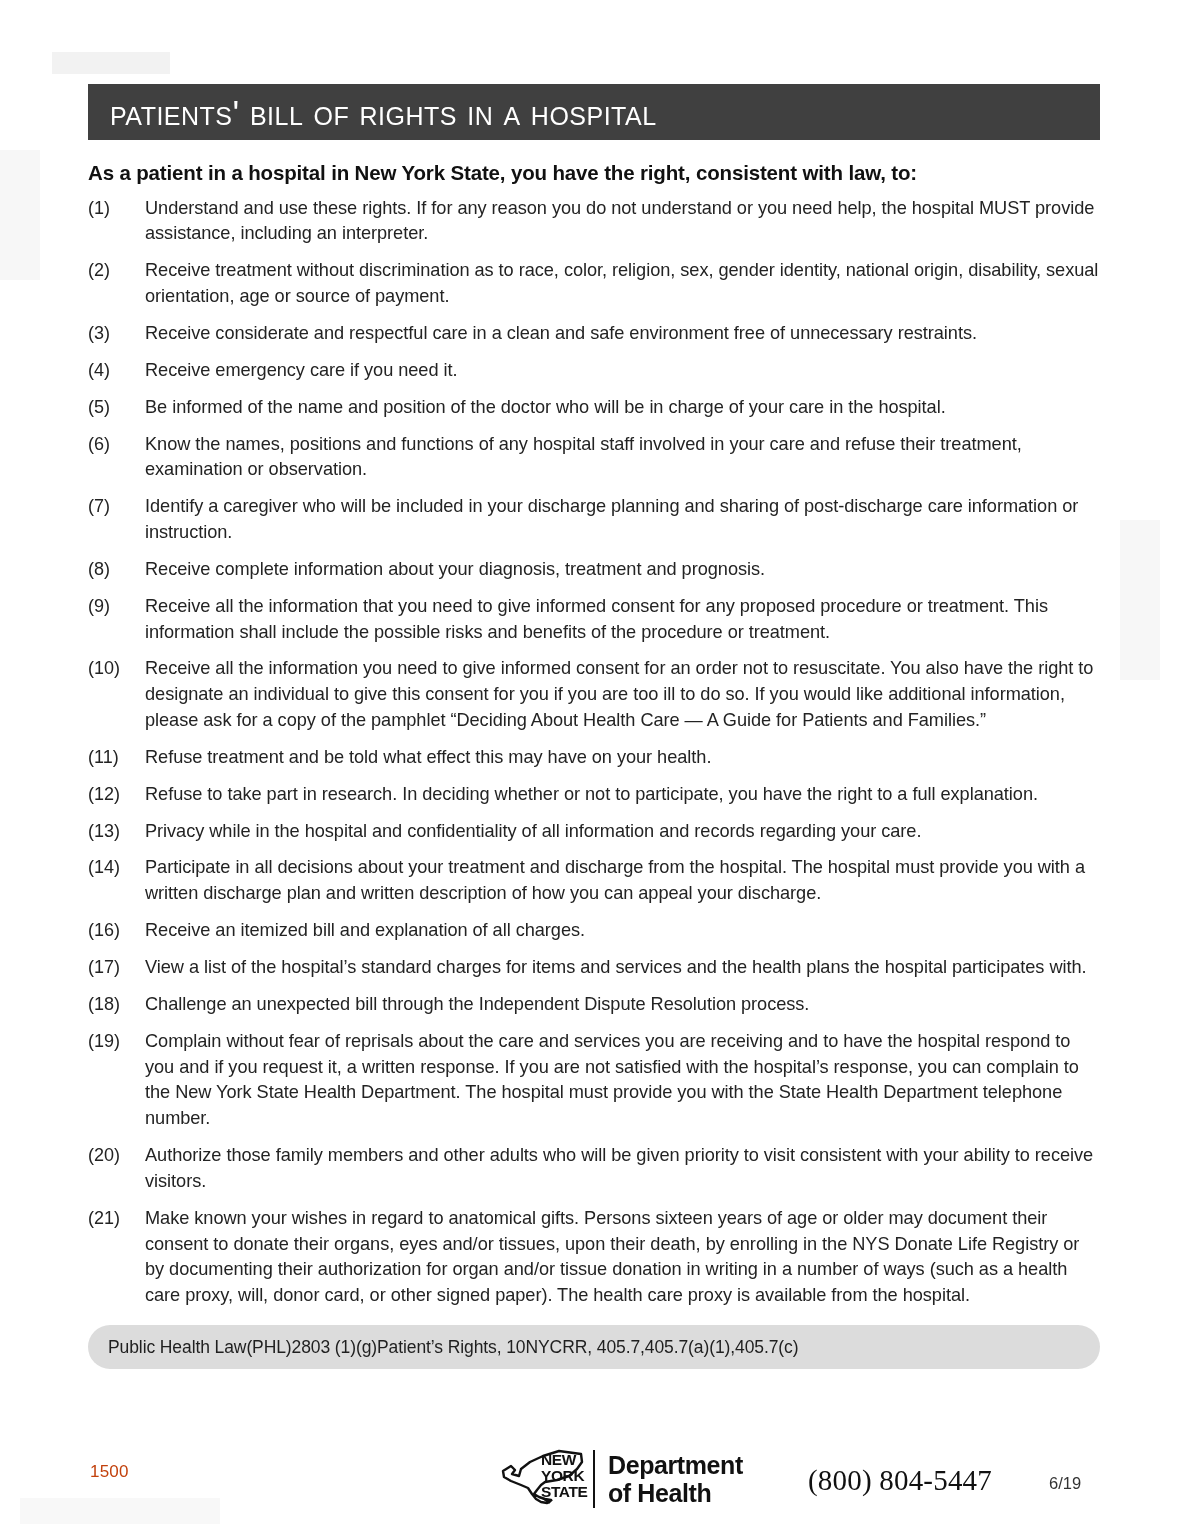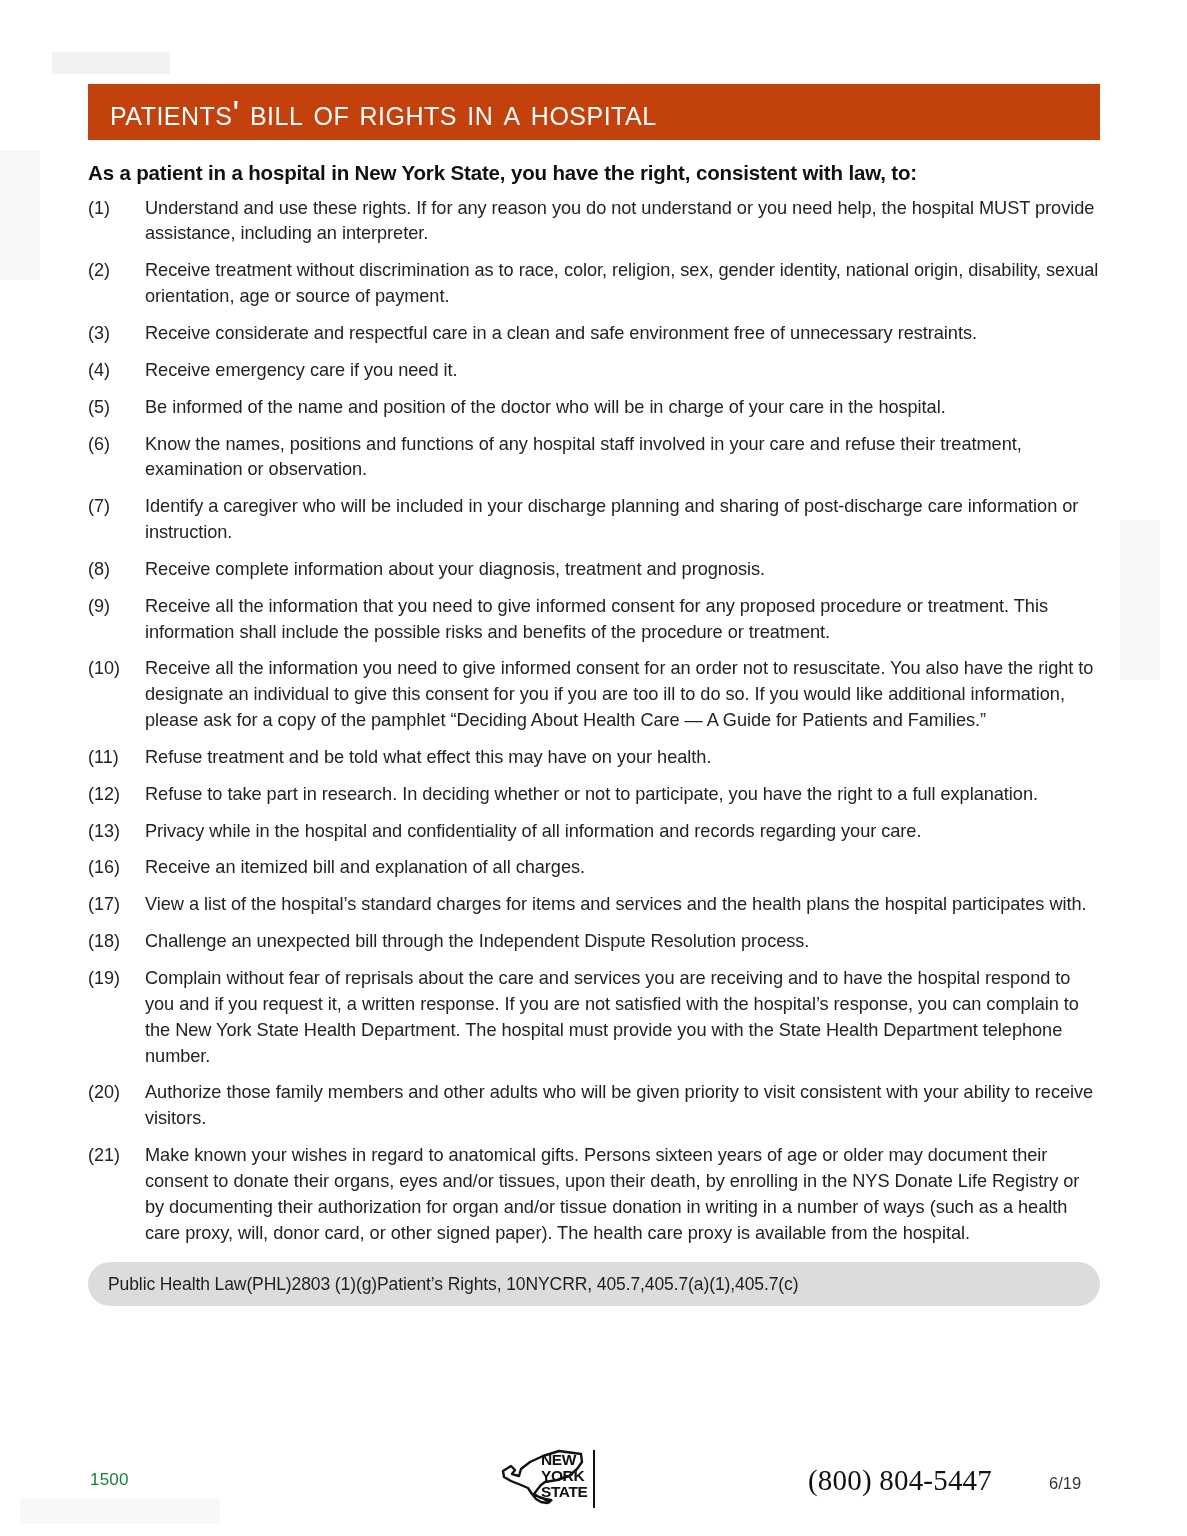--- a/index.html
+++ b/index.html
@@ -31,21 +31,21 @@
 
   .doc-body {
     position: absolute;
     left: 88px;
     top: 84px;
     width: 1012px;
   }
 
   
   .title-bar {
-    background: #c2410c;
+    background: #404040;
     height: 56px;
     display: flex;
     align-items: center;
     padding-left: 22px;
     box-sizing: border-box;
   }
   .title-text {
     color: #ffffff;
     font-size: 35px;
     font-weight: 400;
@@ -113,23 +113,23 @@
   .footer {
     position: absolute;
     left: 0;
     top: 1438px;
     width: 1187px;
     height: 98px;
   }
   .footer-left {
     position: absolute;
     left: 90px;
-    top: 32px;
+    top: 24px;
     font-size: 17px;
-    color: #15803d;
+    color: #c2410c;
     letter-spacing: 0.2px;
   }
   .footer-logo {
     position: absolute;
     left: 497px;
     top: 8px;
     display: flex;
     align-items: center;
     height: 66px;
   }
@@ -259,20 +259,24 @@
       <div class="right-item">
         <div class="right-num">(12)</div>
         <div class="right-text">Refuse to take part in research. In deciding whether or not to participate, you have the right to a full explanation.</div>
       </div>
 
       <div class="right-item">
         <div class="right-num">(13)</div>
         <div class="right-text">Privacy while in the hospital and confidentiality of all information and records regarding your care.</div>
       </div>
 
+      <div class="right-item">
+        <div class="right-num">(14)</div>
+        <div class="right-text">Participate in all decisions about your treatment and discharge from the hospital. The hospital must provide you with a written discharge plan and written description of how you can appeal your discharge.</div>
+      </div>
 
 
       <div class="right-item">
         <div class="right-num">(16)</div>
         <div class="right-text">Receive an itemized bill and explanation of all charges.</div>
       </div>
 
       <div class="right-item">
         <div class="right-num">(17)</div>
         <div class="right-text">View a list of the hospital’s standard charges for items and services and the health plans the hospital participates with.</div>
@@ -316,20 +320,24 @@
           <path d="M6 22 L14 17 L18 21 L15 25 L22 27 L24 20 L33 13 L46 7 L62 2 L84 5 L85 13 L80 20 L72 27 L60 31 L48 33 L44 36 L40 41 L37 45 L42 48 L48 50 L54 51 L50 54 L44 53 L39 50 L35 45 L31 39 L24 36 L14 32 L7 28 Z" fill="none" stroke="#111111" stroke-width="2.4" stroke-linejoin="round" stroke-linecap="round"></path>
           <path d="M44 49 L56 51 L52 55 Z" fill="#111111"></path>
         </svg>
         <div class="ny-words">
           <div>NEW</div>
           <div>YORK</div>
           <div>STATE</div>
         </div>
       </div>
       <div class="logo-divider"></div>
+      <div class="dept-words">
+        <div>Department</div>
+        <div>of Health</div>
+      </div>
     </div>
 
     <div class="footer-phone">(800) 804-5447</div>
     <div class="footer-rev">6/19</div>
 
   </div>
 
 </div>
 
 </body></html>

